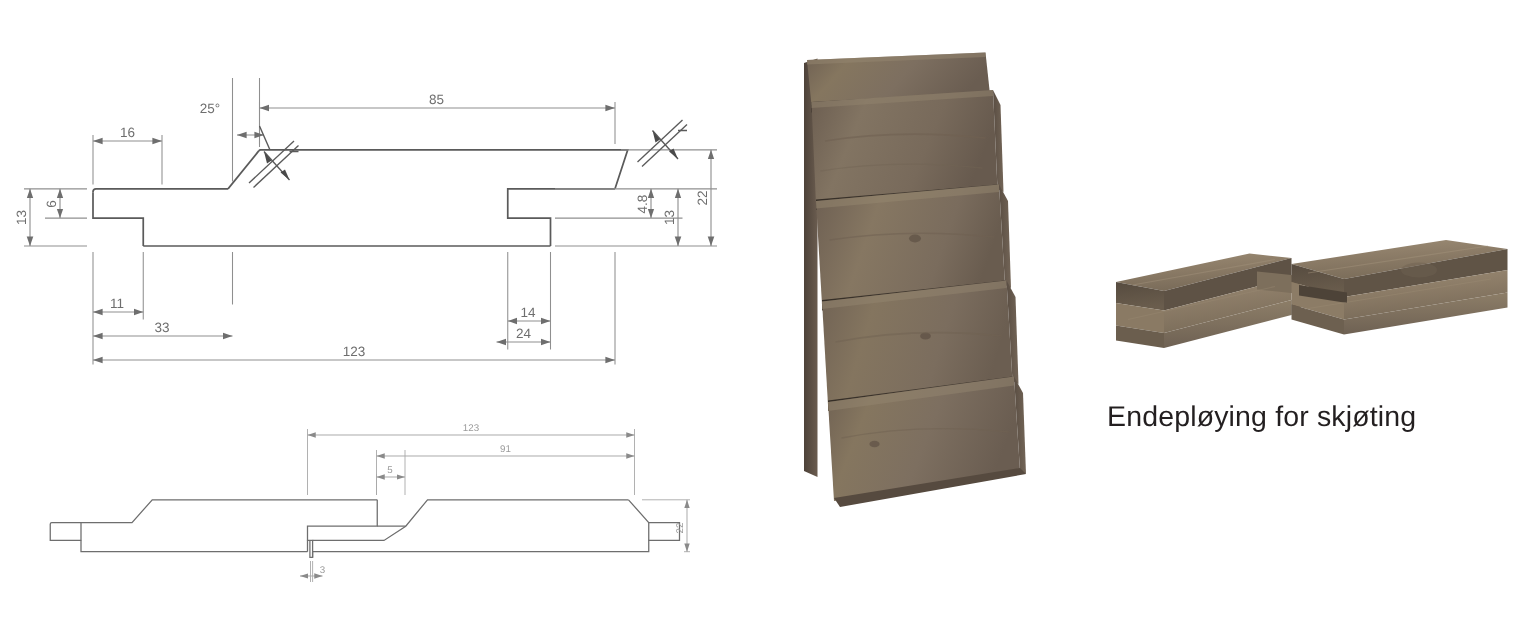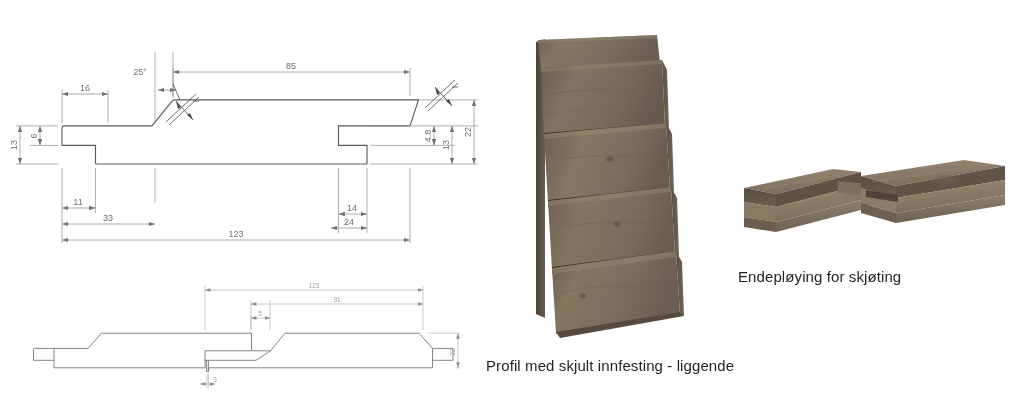--- a/index.html
+++ b/index.html
@@ -18,21 +18,21 @@
   .drawing svg{display:block;}
 
   
   .photo{position:absolute;}
   .photo svg{display:block;}
 
   
   .caption{
     position:absolute;
     font-family:"Liberation Sans", sans-serif;
-    font-size:15px;
+    font-size:19px;
     color:#231f20;
     letter-spacing:0.1px;
     white-space:nowrap;
   }
   #caption-liggende{left:486px;top:357px;}
   #caption-endeploying{left:738px;top:268px;}
 </style>
 </head>
 <body>
 
@@ -446,21 +446,20 @@
         <path d="M47,250 L171,233 L171,239 L47,256 Z" fill="#93856f" opacity="0.5"></path>
         <path d="M171,233 L177,244 L179,298 L175,296 Z" fill="url(#sideEdge)"></path>
         <ellipse cx="78" cy="278" rx="3.4" ry="2.2" fill="#5c4f43" opacity="0.65"></ellipse>
         <path d="M56,274 Q108,264 168,270" stroke="#6f6152" stroke-width="0.95" fill="none" opacity="0.5"></path>
       </g>
 
       <path d="M51,314 L175,294 L179,298 L55,320 Z" fill="#564a3f"></path>
     </svg>
   </div>
 
-  <div class="caption" id="caption-liggende">Profil med skjult innfesting - liggende</div>
 
   <div class="photo" id="photo-joint" style="left:730px;top:150px;width:290px;height:110px;">
     <svg width="290" height="110" viewBox="0 0 290 110" xmlns="http://www.w3.org/2000/svg">
       <defs>
         <linearGradient id="jt1" x1="0" y1="0" x2="0.3" y2="1">
           <stop offset="0" stop-color="#9b8b74"></stop>
           <stop offset="0.5" stop-color="#8b7b66"></stop>
           <stop offset="1" stop-color="#796b59"></stop>
         </linearGradient>
         <linearGradient id="jt2" x1="0" y1="0" x2="0.3" y2="1">

